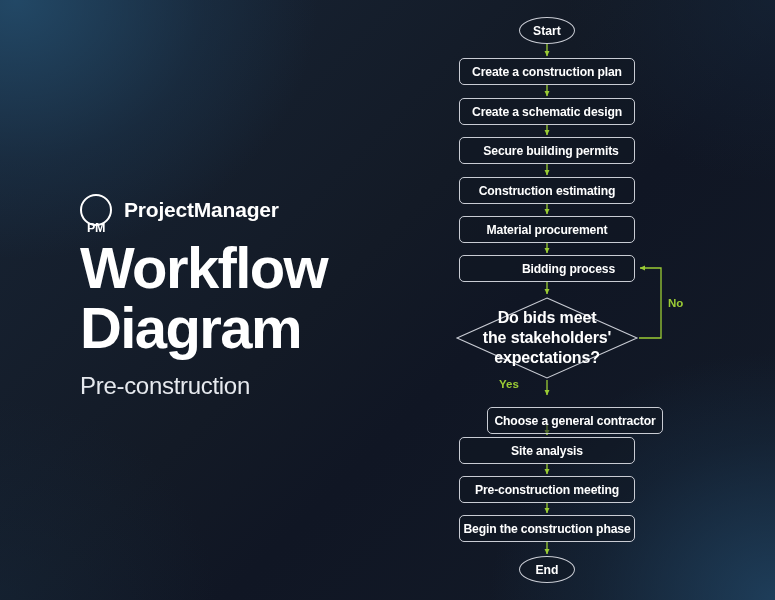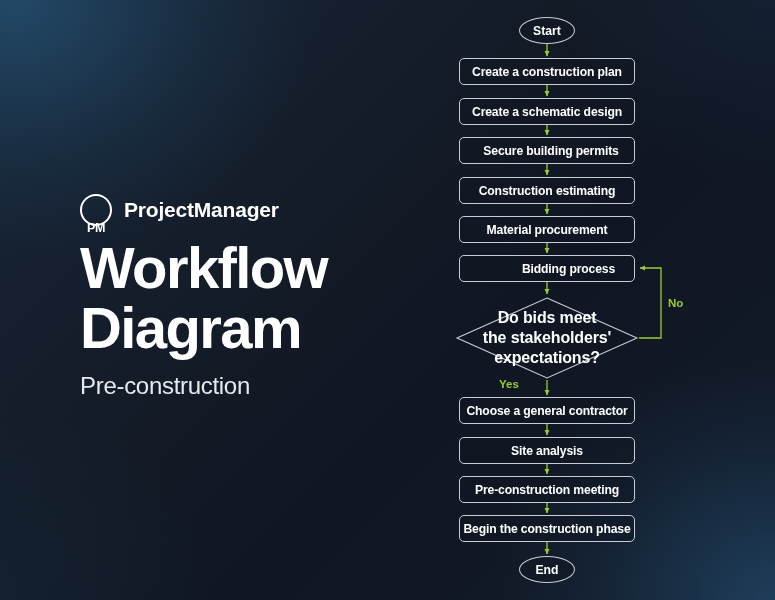--- a/index.html
+++ b/index.html
@@ -150,21 +150,21 @@
 
   <div class="node-decision">
     <svg width="184" height="84" viewBox="0 0 184 84">
       <polygon points="92,2 182,42 92,82 2,42" fill="rgba(17,23,35,0.55)" stroke="#c9ccd4" stroke-width="1.1"></polygon>
     </svg>
     <div class="dtext">Do bids meet
 the stakeholders'
 expectations?</div>
   </div>
 
-  <div class="node node-box" style="top:397px;">Choose a general contractor</div>
+  <div class="node node-box" style="top:407px;margin-left:28px;">Choose a general contractor</div>
   <div class="node node-box" style="top:437px;">Site analysis</div>
   <div class="node node-box" style="top:476px;">Pre-construction meeting</div>
   <div class="node node-box" style="top:515px;">Begin the construction phase</div>
   <div class="node node-terminal" style="top:556px;">End</div>
 
   <div class="edge-label" style="left:499px; top:378px;text-align:right;">Yes</div>
   <div class="edge-label" style="left:668px; top:297px;">No</div>
 
 </div>
 

